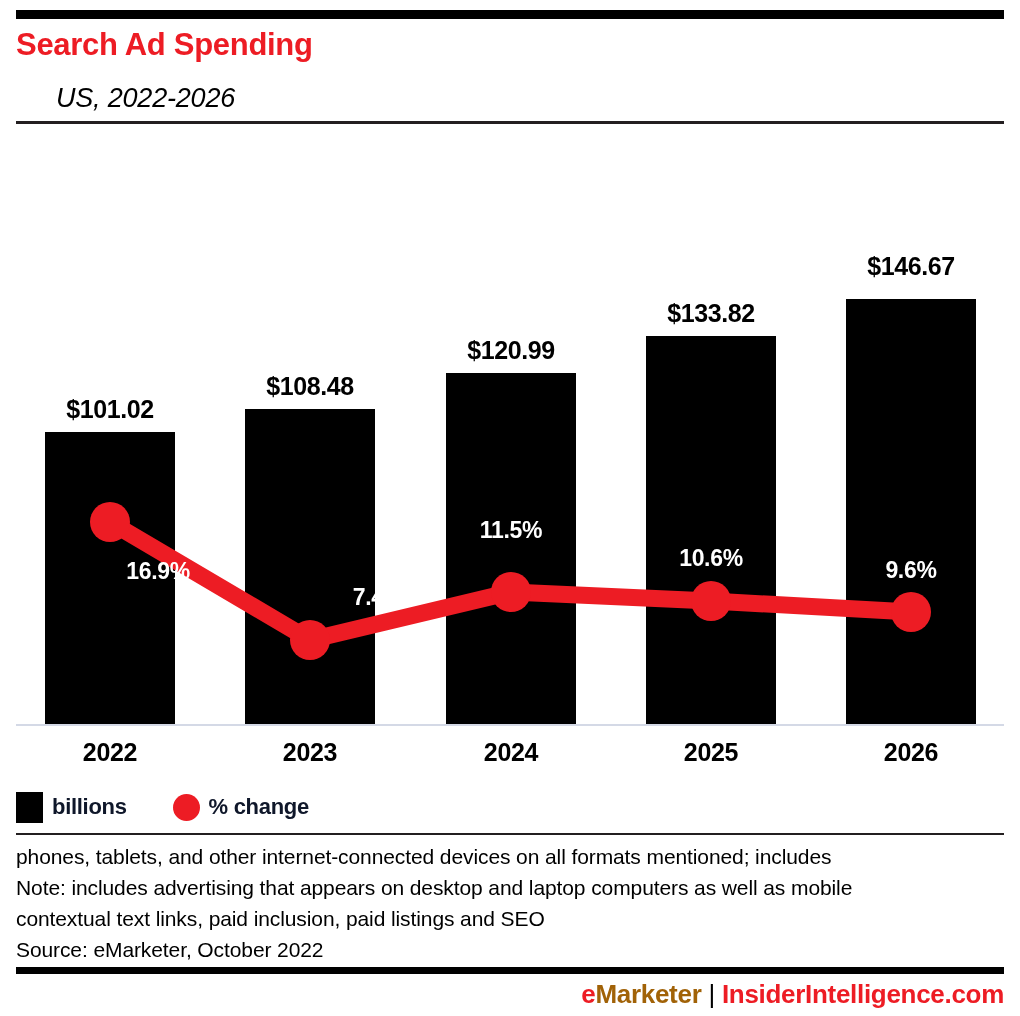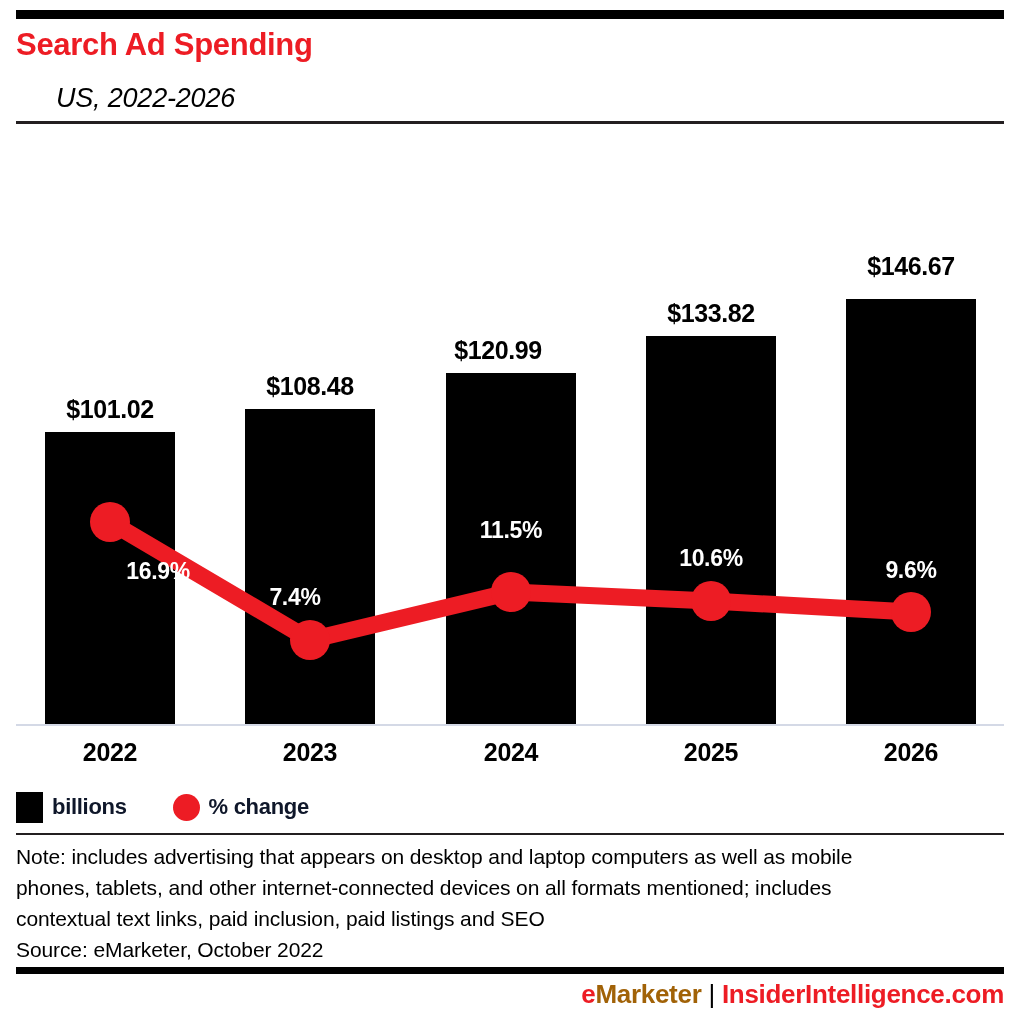--- a/index.html
+++ b/index.html
@@ -219,35 +219,35 @@
   <div class="header-rule"></div>
 
   <div class="bar" style="left:45px; top:432px; width:130px; height:292px;"></div>
   <div class="bar" style="left:245px; top:409px; width:130px; height:315px;"></div>
   <div class="bar" style="left:446px; top:373px; width:130px; height:351px;"></div>
   <div class="bar" style="left:646px; top:336px; width:130px; height:388px;"></div>
   <div class="bar" style="left:846px; top:299px; width:130px; height:425px;"></div>
 
   <div class="bar-label" style="left:30px; top:395px; width:160px;">$101.02</div>
   <div class="bar-label" style="left:230px; top:372px; width:160px;">$108.48</div>
-  <div class="bar-label" style="left:418px; top:336px; width:160px;">$120.99</div>
+  <div class="bar-label" style="left:431px; top:336px; width:160px;">$120.99</div>
   <div class="bar-label" style="left:631px; top:299px; width:160px;">$133.82</div>
   <div class="bar-label" style="left:831px; top:252px; width:160px;text-align:center;">$146.67</div>
 
   <svg class="plot" viewBox="0 0 1020 1016" width="1020" height="1016" xmlns="http://www.w3.org/2000/svg">
     <polyline points="110,522 310,640 511,592 711,601 911,612" fill="none" stroke="#ED1C24" stroke-width="17" stroke-linecap="round" stroke-linejoin="round"></polyline>
     <circle cx="110" cy="522" r="20" fill="#ED1C24"></circle>
     <circle cx="310" cy="640" r="20" fill="#ED1C24"></circle>
     <circle cx="511" cy="592" r="20" fill="#ED1C24"></circle>
     <circle cx="711" cy="601" r="20" fill="#ED1C24"></circle>
     <circle cx="911" cy="612" r="20" fill="#ED1C24"></circle>
   </svg>
 
   <div class="pct-label" style="left:30px; top:558px; width:160px;text-align:right;">16.9%</div>
-  <div class="pct-label" style="left:215px; top:584px; width:160px;">7.4%</div>
+  <div class="pct-label" style="left:244px; top:584px; width:160px;text-align:right;">7.4%</div>
   <div class="pct-label" style="left:431px; top:517px; width:160px;">11.5%</div>
   <div class="pct-label" style="left:631px; top:545px; width:160px;">10.6%</div>
   <div class="pct-label" style="left:831px; top:557px; width:160px;">9.6%</div>
 
   <div class="baseline"></div>
 
   <div class="xtick" style="left:30px; width:160px;">2022</div>
   <div class="xtick" style="left:230px; width:160px;">2023</div>
   <div class="xtick" style="left:431px; width:160px;">2024</div>
   <div class="xtick" style="left:631px; width:160px;">2025</div>
@@ -260,22 +260,22 @@
     </div>
     <div class="legend-item">
       <span class="swatch-circle"></span>
       <span class="legend-text">% change</span>
     </div>
   </div>
 
   <div class="legend-rule"></div>
 
   <div class="notes">
+    <div class="note-line">phones, tablets, and other internet-connected devices on all formats mentioned; includes</div>
     <div class="note-line">Note: includes advertising that appears on desktop and laptop computers as well as mobile</div>
-    <div class="note-line">phones, tablets, and other internet-connected devices on all formats mentioned; includes</div>
     <div class="note-line">contextual text links, paid inclusion, paid listings and SEO</div>
     <div class="source-line">Source: eMarketer, October 2022</div>
   </div>
 
   <div class="footer-rule"></div>
   <div class="footer-brand">
     <span class="brand-red">e</span>
       <span class="brand-black">Marketer</span>
     <span class="brand-sep">|</span>
     <span class="brand-red">InsiderIntelligence.com</span>

